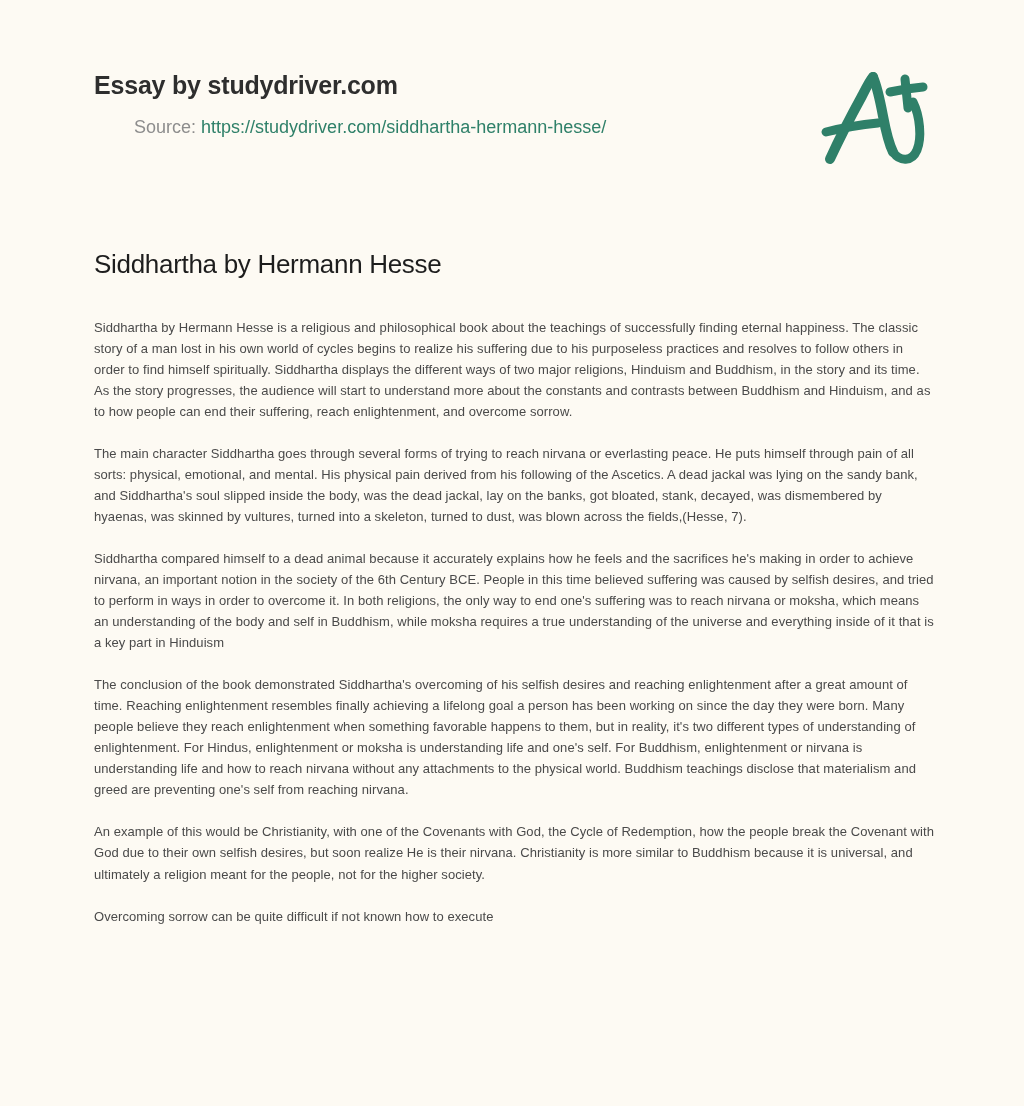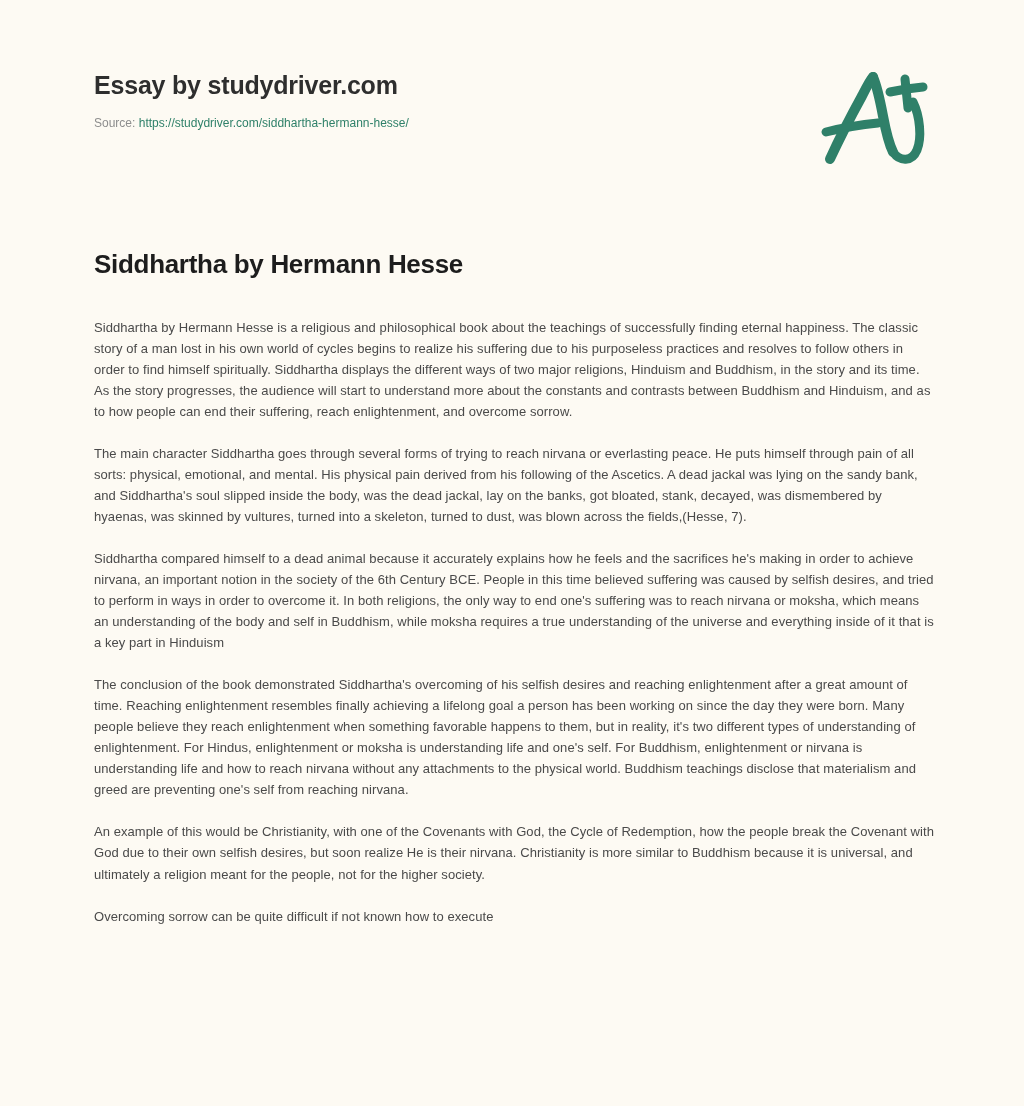--- a/index.html
+++ b/index.html
@@ -43,24 +43,25 @@
     font-size: 25px;
     font-weight: bold;
     color: #2e2e2e;
     letter-spacing: -0.2px;
     line-height: 1.2;
     margin: 0;
   }
 
   .source-line {
     margin-top: 16px;
-    font-size: 12px;
+    font-size: 18px;
     line-height: 1.3;
     color: #8d8d8d;
     white-space: nowrap;
+    margin-left: 40px;
   }
 
   .source-label {
     color: #8d8d8d;
   }
 
   .source-url {
     color: #2f8069;
     text-decoration: none;
   }
@@ -77,21 +78,21 @@
   
   .article {
     position: absolute;
     left: 94px;
     top: 248px;
     width: 840px;
   }
 
   .article-title {
     font-size: 26px;
-    font-weight: bold;
+    font-weight: normal;
     color: #1d1d1d;
     letter-spacing: -0.3px;
     margin: 0 0 36px 0;
     line-height: 1.25;
   }
 
   .article-body p {
     font-size: 13px;
     line-height: 1.62;
     color: #4a4a4a;

